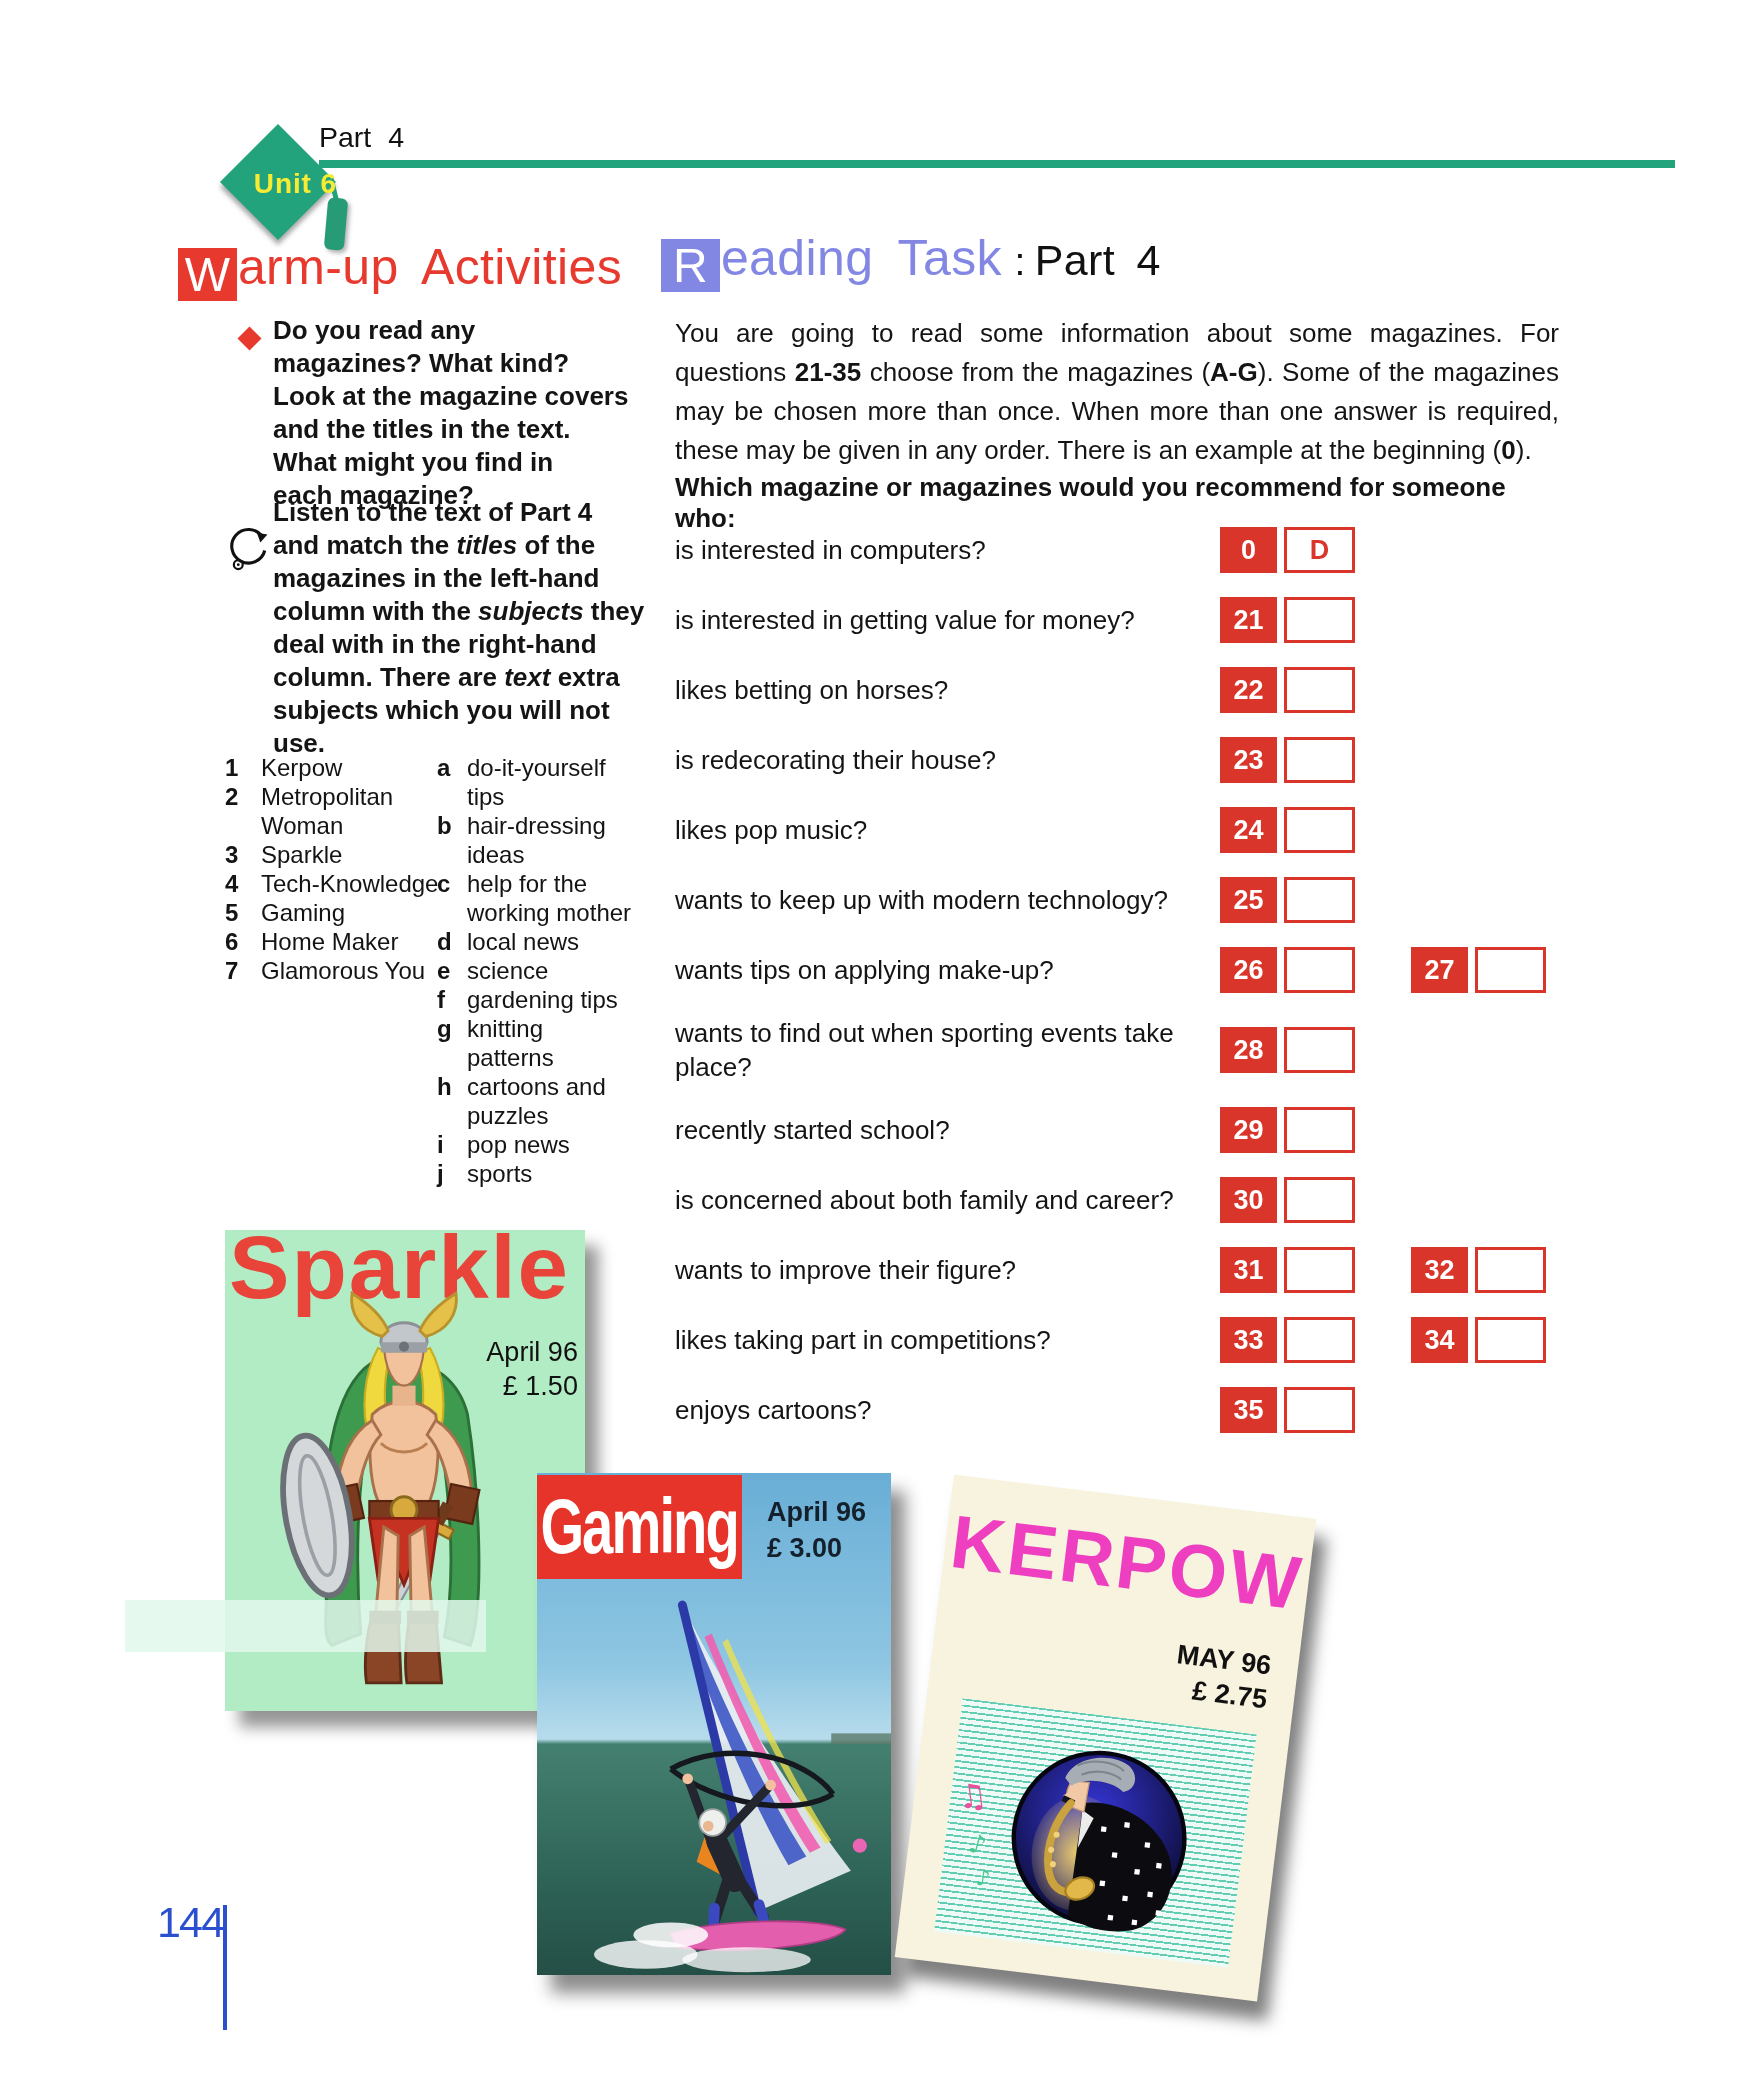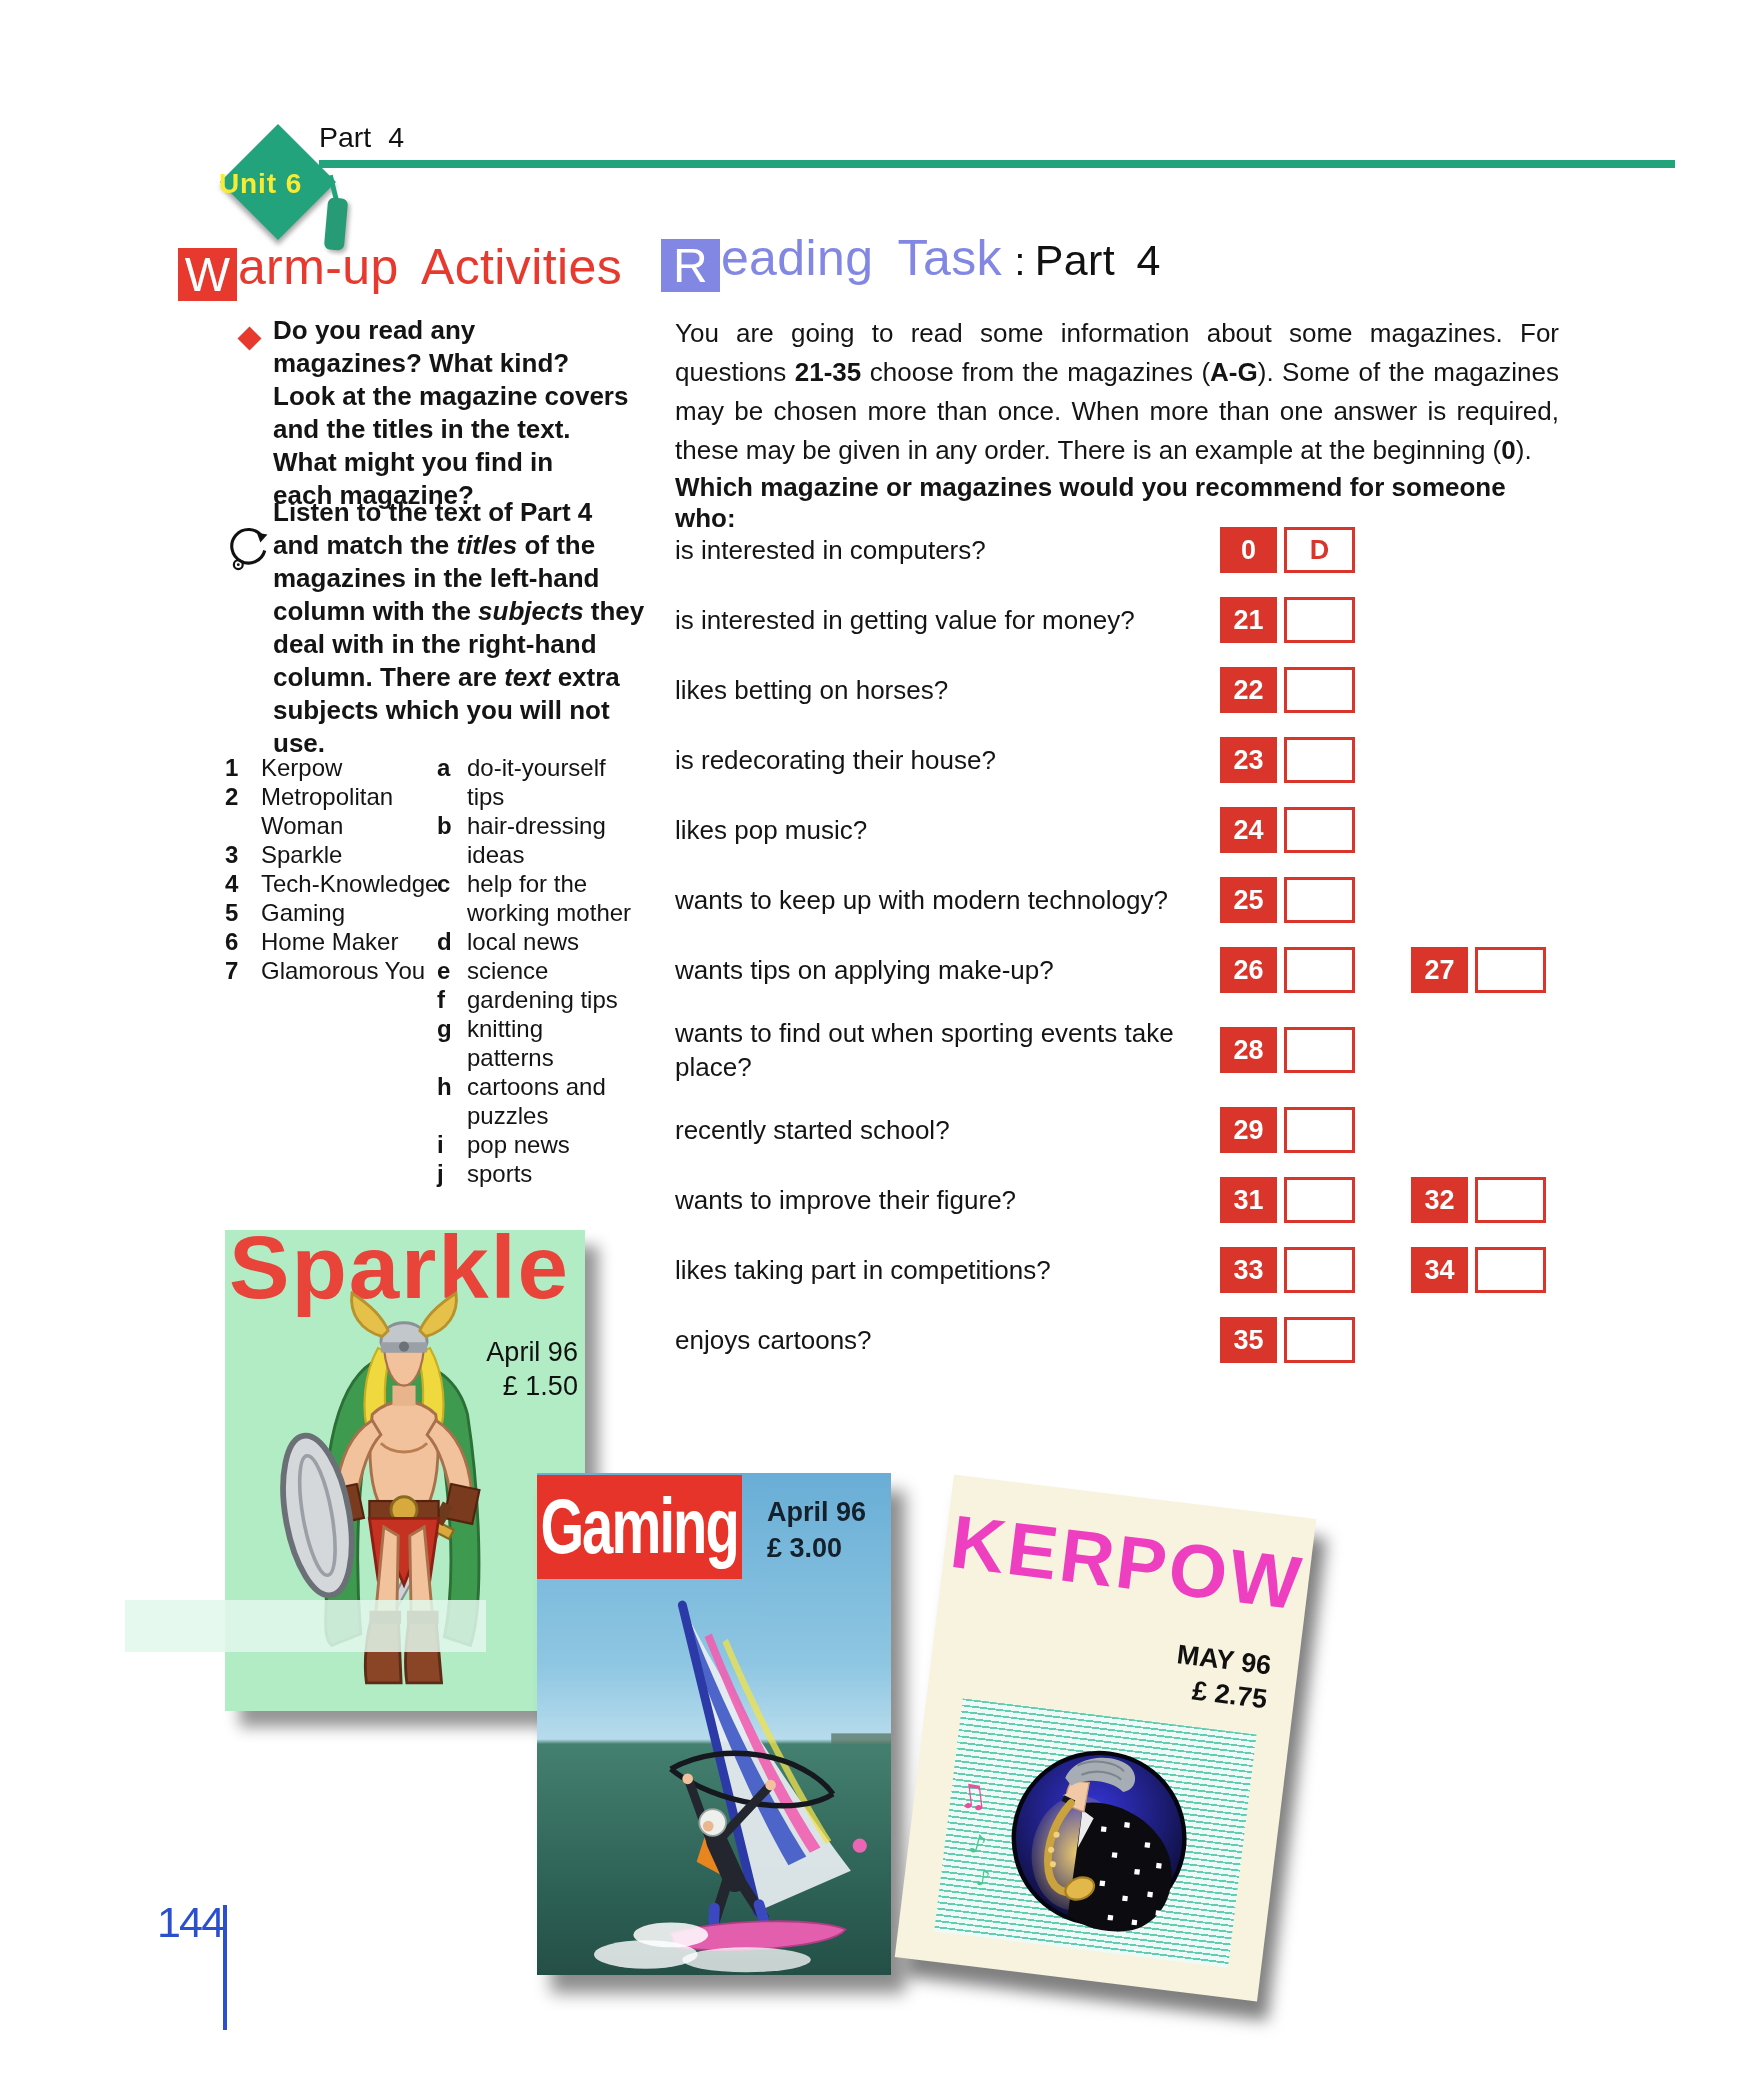--- a/index.html
+++ b/index.html
@@ -6,21 +6,21 @@
     --red:#da352a; --teal:#23a37c; --peri:#8287e4; --blue:#2b50cf;
     --sparkle-bg:#b2ecc5; --sparkle-red:#e8443a; --gaming-red:#e6342a;
     --kerpow-pink:#ee3fc1; --kerpow-cream:#f8f3de; --ink:#141414;
   }
   *{box-sizing:border-box}
   body{margin:0;background:#fff;font-family:"Liberation Sans",sans-serif;color:var(--ink)}
   .canvas{position:relative;width:1755px;height:2091px;background:#fff;overflow:hidden}
 
   
   .diamond{position:absolute;left:237px;top:141px;width:82px;height:82px;background:var(--teal);transform:rotate(45deg);box-shadow:3.6px 3.6px 5.3px rgba(0,0,0,.35)}
-  .unit-label{position:absolute;left:219px;top:168px;width:118px;text-align:left;color:#f7ec33;font-weight:bold;font-size:28px;letter-spacing:0.9px;z-index:2}
+  .unit-label{position:absolute;left:219px;top:168px;width:118px;text-align:right;color:#f7ec33;font-weight:bold;font-size:28px;letter-spacing:0.9px;z-index:2}
   .tassel-cord{position:absolute;left:331px;top:175px;width:5.3px;height:27px;background:var(--teal);transform:rotate(-14deg)}
   .tassel{position:absolute;left:326px;top:198px;width:19.6px;height:52px;background:#279a76;border-radius:6.2px;transform:rotate(5deg);box-shadow:2.7px 2.7px 4.5px rgba(0,0,0,.3)}
   .part-label{position:absolute;left:319px;top:121px;font-size:28.5px;word-spacing:9px;color:#111}
   .header-rule{position:absolute;left:319px;top:160px;width:1356px;height:8px;background:var(--teal)}
 
   
   .sec-title{position:absolute;font-size:50px;letter-spacing:0.4px;word-spacing:10.7px;white-space:nowrap;line-height:1}
   .init-block{display:inline-block;width:59px;height:53px;line-height:53px;text-align:center;color:#fff;font-size:48px;vertical-align:-7.1px;margin-right:0.9px}
   .warmup-title{left:178px;top:242px;color:#e8392f}
   .warmup-title .init-block{background:#e8392f}
@@ -301,20 +301,28 @@
 
   <div class="qrow">
     <div class="qtext">recently started school?</div>
 
   <span class="pair p0">
     <span class="numbox">29</span>
     <span class="ansbox"></span>
   </span>
 </div>
 
+  <div class="qrow">
+    <div class="qtext">is concerned about both family and career?</div>
+
+  <span class="pair p0">
+    <span class="numbox">30</span>
+    <span class="ansbox"></span>
+  </span>
+</div>
 
   <div class="qrow">
     <div class="qtext">wants to improve their figure?</div>
 
   <span class="pair p0">
     <span class="numbox">31</span>
     <span class="ansbox"></span>
   </span>
 
   <span class="pair p1">

